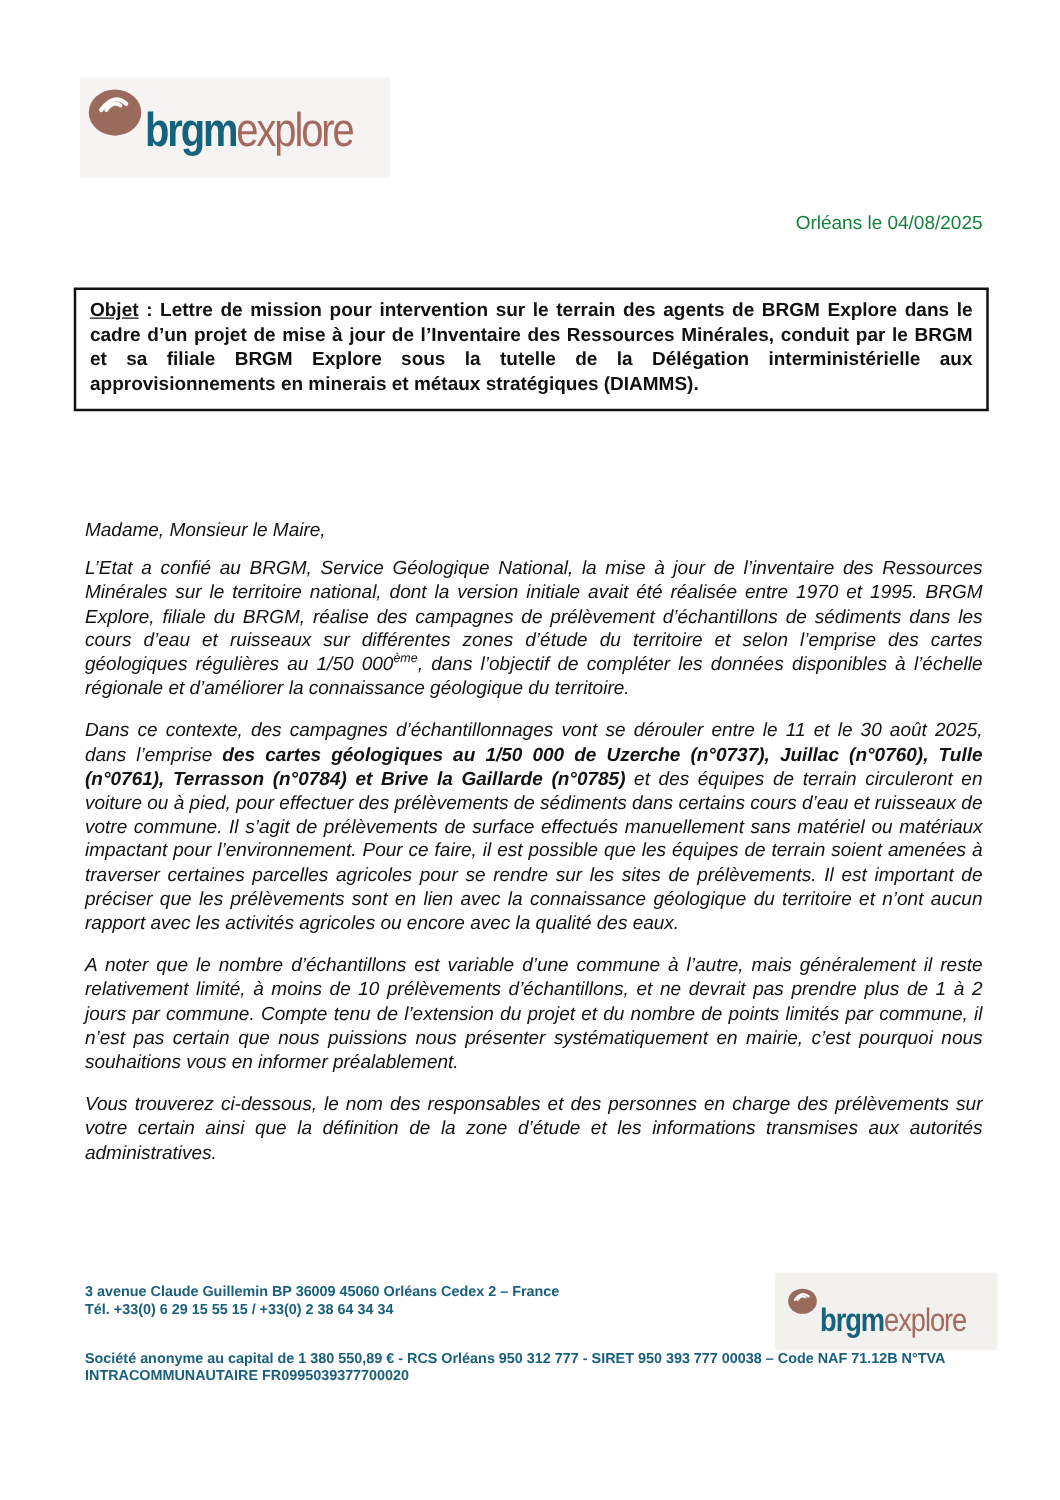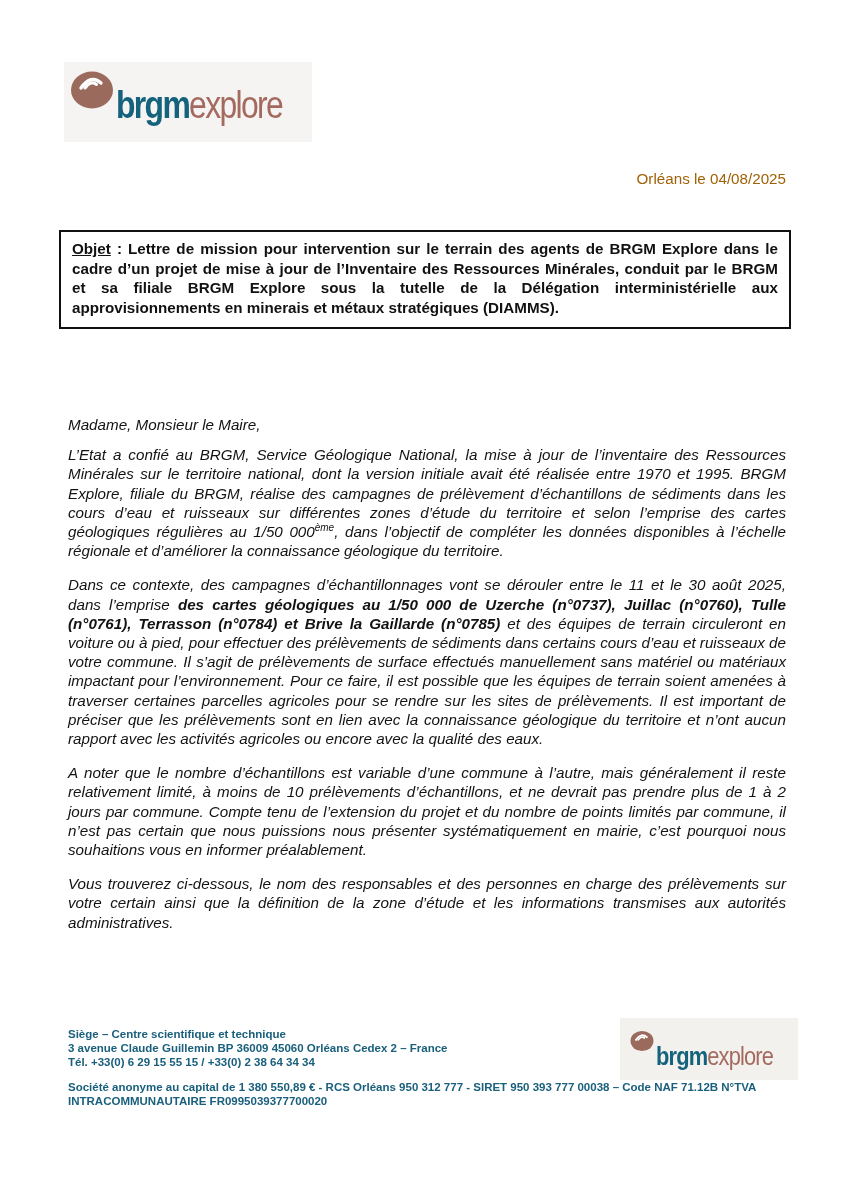--- a/index.html
+++ b/index.html
@@ -20,21 +20,21 @@
   .logo-box .logo-text{
     position:absolute;left:52px;top:24px;
     font-size:38px;line-height:1;letter-spacing:-2px;
     transform:scaleX(0.84);transform-origin:left center;white-space:nowrap;
   }
   .logo-brgm{font-weight:bold;color:#14627c;}
   .logo-explore{font-weight:400;color:#a56a5f;}
   
   .date-line{
     position:absolute;left:68px;top:170px;width:718px;
-    text-align:right;font-size:15.2px;color:#a16207;
+    text-align:right;font-size:15.2px;color:#15803d;
   }
   
   .subject-box{
     position:absolute;left:59px;top:230px;width:732px;box-sizing:border-box;
     border:2px solid #111;
     padding:7px 11px 10px 11px;
     font-weight:bold;font-size:15.2px;line-height:19.5px;
     text-align:justify;color:#111;
   }
   .subject-label{text-decoration:underline;}
@@ -92,21 +92,20 @@
 
   <div class="letter-body">
     <p class="salutation">Madame, Monsieur le Maire,</p>
     <p><span>L’Etat a confié au BRGM, Service Géologique National, la mise à jour de l’inventaire des Ressources Minérales sur le territoire national, dont la version initiale avait été réalisée entre 1970 et 1995. BRGM Explore, filiale du BRGM, réalise des campagnes de prélèvement d’échantillons de sédiments dans les cours d’eau et ruisseaux sur différentes zones d’étude du territoire et selon l’emprise des cartes géologiques régulières au 1/50 000</span><sup>ème</sup><span>, dans l’objectif de compléter les données disponibles à l’échelle régionale et d’améliorer la connaissance géologique du territoire.</span></p>
     <p><span>Dans ce contexte, des campagnes d’échantillonnages vont se dérouler entre le 11 et le 30 août 2025, dans l’emprise </span><span class="bold-seg">des cartes géologiques au 1/50 000 de Uzerche (n°0737), Juillac (n°0760), Tulle (n°0761), Terrasson (n°0784) et Brive la Gaillarde (n°0785)</span><span> et des équipes de terrain circuleront en voiture ou à pied, pour effectuer des prélèvements de sédiments dans certains cours d’eau et ruisseaux de votre commune. Il s’agit de prélèvements de surface effectués manuellement sans matériel ou matériaux impactant pour l’environnement. Pour ce faire, il est possible que les équipes de terrain soient amenées à traverser certaines parcelles agricoles pour se rendre sur les sites de prélèvements. Il est important de préciser que les prélèvements sont en lien avec la connaissance géologique du territoire et n’ont aucun rapport avec les activités agricoles ou encore avec la qualité des eaux.</span></p>
     <p>A noter que le nombre d’échantillons est variable d’une commune à l’autre, mais généralement il reste relativement limité, à moins de 10 prélèvements d’échantillons, et ne devrait pas prendre plus de 1 à 2 jours par commune. Compte tenu de l’extension du projet et du nombre de points limités par commune, il n’est pas certain que nous puissions nous présenter systématiquement en mairie, c’est pourquoi nous souhaitions vous en informer préalablement.</p>
     <p>Vous trouverez ci-dessous, le nom des responsables et des personnes en charge des prélèvements sur votre certain ainsi que la définition de la zone d’étude et les informations transmises aux autorités administratives.</p>
   </div>
 
   <div class="footer-text footer-address">
-    <div>Siège – Centre scientifique et technique</div>
     <div>3 avenue Claude Guillemin BP 36009 45060 Orléans Cedex 2 – France</div>
     <div>Tél. +33(0) 6 29 15 55 15 / +33(0) 2 38 64 34 34</div>
   </div>
 
   <div class="footer-text footer-company">
     <div>Société anonyme au capital de 1 380 550,89 € - RCS Orléans 950 312 777 - SIRET 950 393 777 00038 – Code NAF 71.12B N°TVA</div>
     <div>INTRACOMMUNAUTAIRE FR0995039377700020</div>
   </div>
 
   <div class="footer-logo-box">

